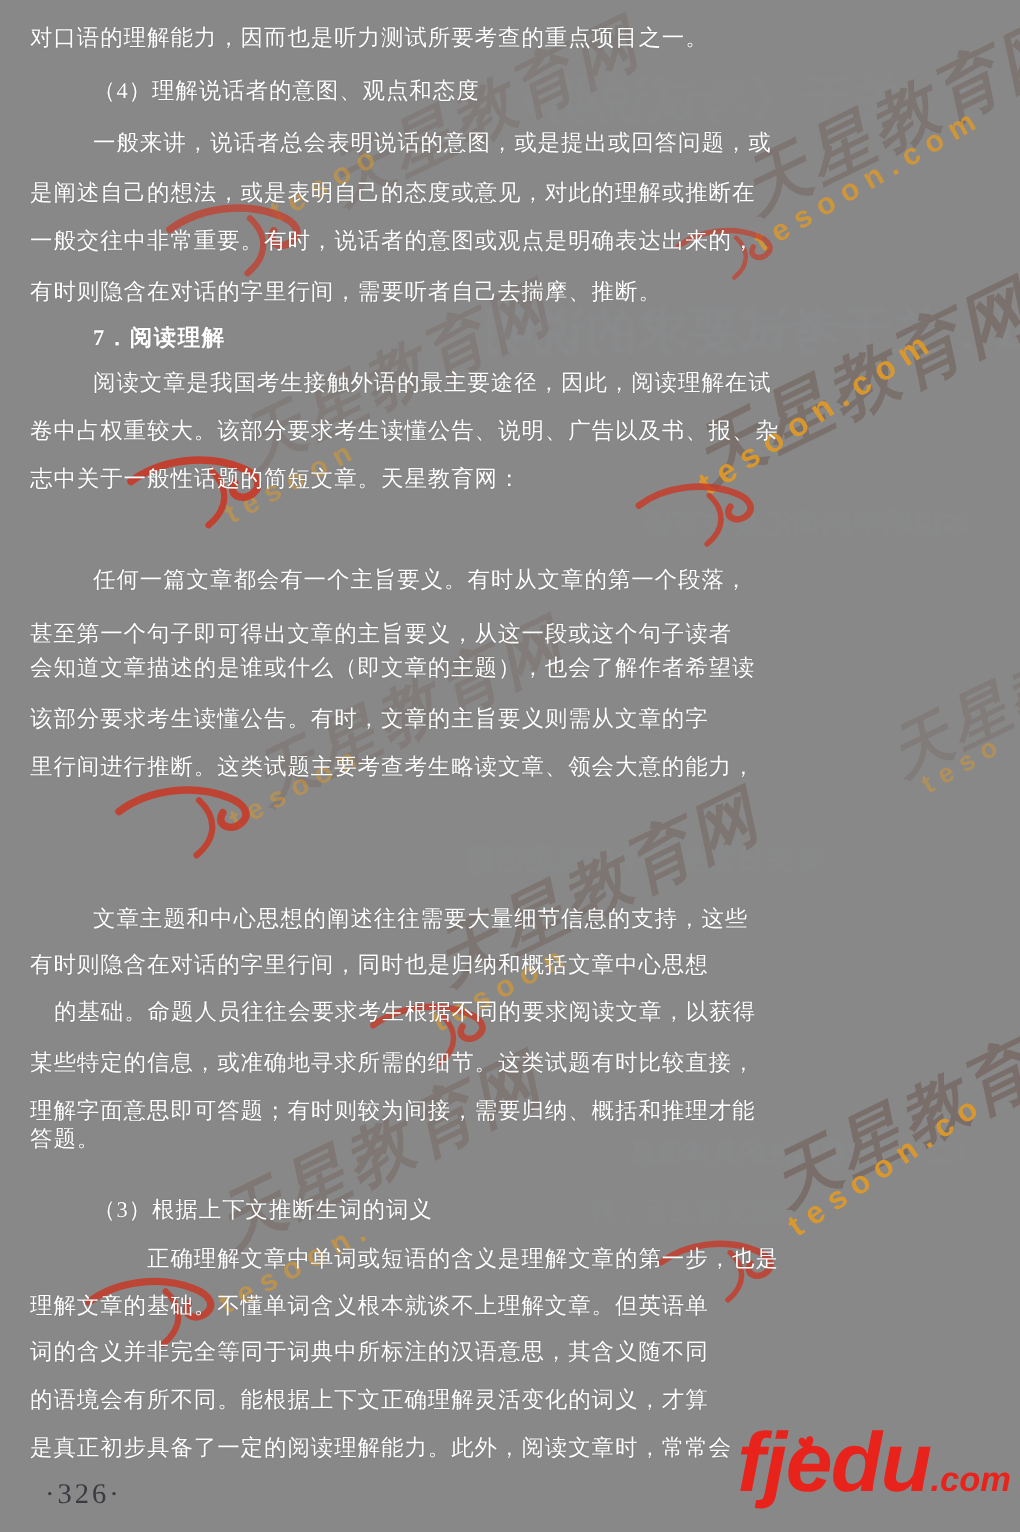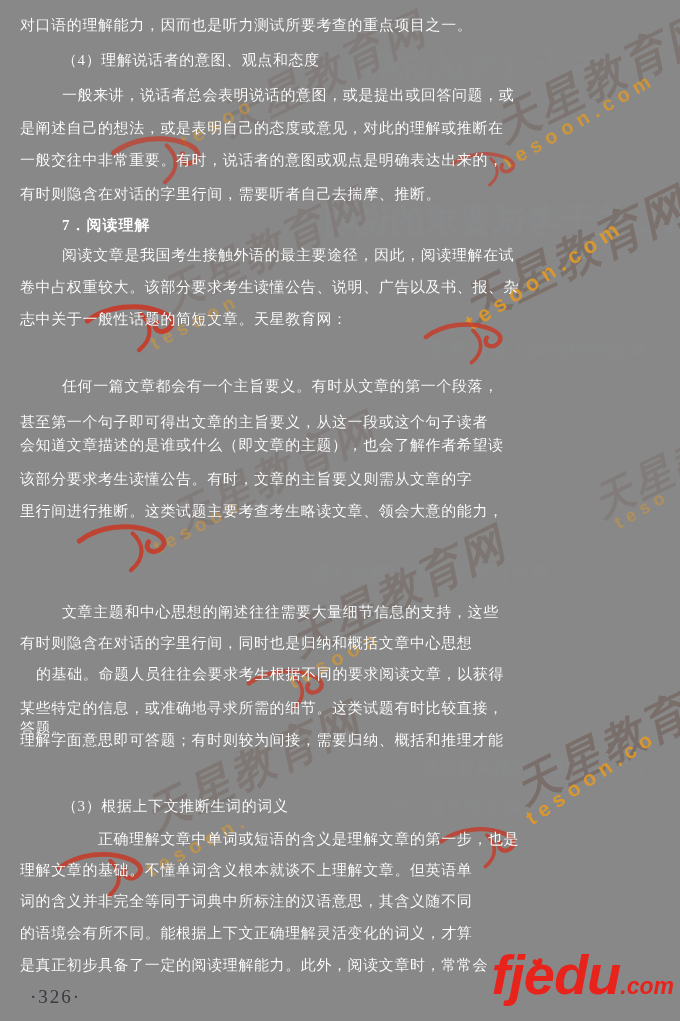--- a/index.html
+++ b/index.html
@@ -151,21 +151,21 @@
       <div class="line" style="left: 62px; top: 377px;">任何一篇文章都会有一个主旨要义。有时从文章的第一个段落，</div>
       <div class="line" style="left: 20px; top: 413px;">甚至第一个句子即可得出文章的主旨要义，从这一段或这个句子读者</div>
       <div class="line" style="left: 20px; top: 436px;">会知道文章描述的是谁或什么（即文章的主题），也会了解作者希望读</div>
       <div class="line" style="left: 20px; top: 470px;">该部分要求考生读懂公告。有时，文章的主旨要义则需从文章的字</div>
       <div class="line" style="left: 20px; top: 502px;">里行间进行推断。这类试题主要考查考生略读文章、领会大意的能力，</div>
       <div class="line" style="left: 62px; top: 603px;">文章主题和中心思想的阐述往往需要大量细节信息的支持，这些</div>
       <div class="line" style="left: 20px; top: 634px;">有时则隐含在对话的字里行间，同时也是归纳和概括文章中心思想</div>
       <div class="line" style="left: 36px; top: 665px;">的基础。命题人员往往会要求考生根据不同的要求阅读文章，以获得</div>
       <div class="line" style="left: 20px; top: 699px;">某些特定的信息，或准确地寻求所需的细节。这类试题有时比较直接，</div>
       <div class="line" style="left: 20px; top: 731px;">理解字面意思即可答题；有时则较为间接，需要归纳、概括和推理才能</div>
-      <div class="line" style="left: 20px; top: 719px;">答题。</div>
+      <div class="line" style="left: 20px; top: 750px;">答题。</div>
       <div class="line" style="left: 62px; top: 797px;">（3）根据上下文推断生词的词义</div>
       <div class="line" style="left: 62px; top: 830px; margin-left: 36px;">正确理解文章中单词或短语的含义是理解文章的第一步，也是</div>
       <div class="line" style="left: 20px; top: 861px;">理解文章的基础。不懂单词含义根本就谈不上理解文章。但英语单</div>
       <div class="line" style="left: 20px; top: 892px;">词的含义并非完全等同于词典中所标注的汉语意思，其含义随不同</div>
       <div class="line" style="left: 20px; top: 956px;">是真正初步具备了一定的阅读理解能力。此外，阅读文章时，常常会</div>
       <div class="line" style="left: 20px; top: 924px;">的语境会有所不同。能根据上下文正确理解灵活变化的词义，才算</div>
     </div>
 
   <span class="pagenum" style="left:30px;top:986px">·326·</span>
 

